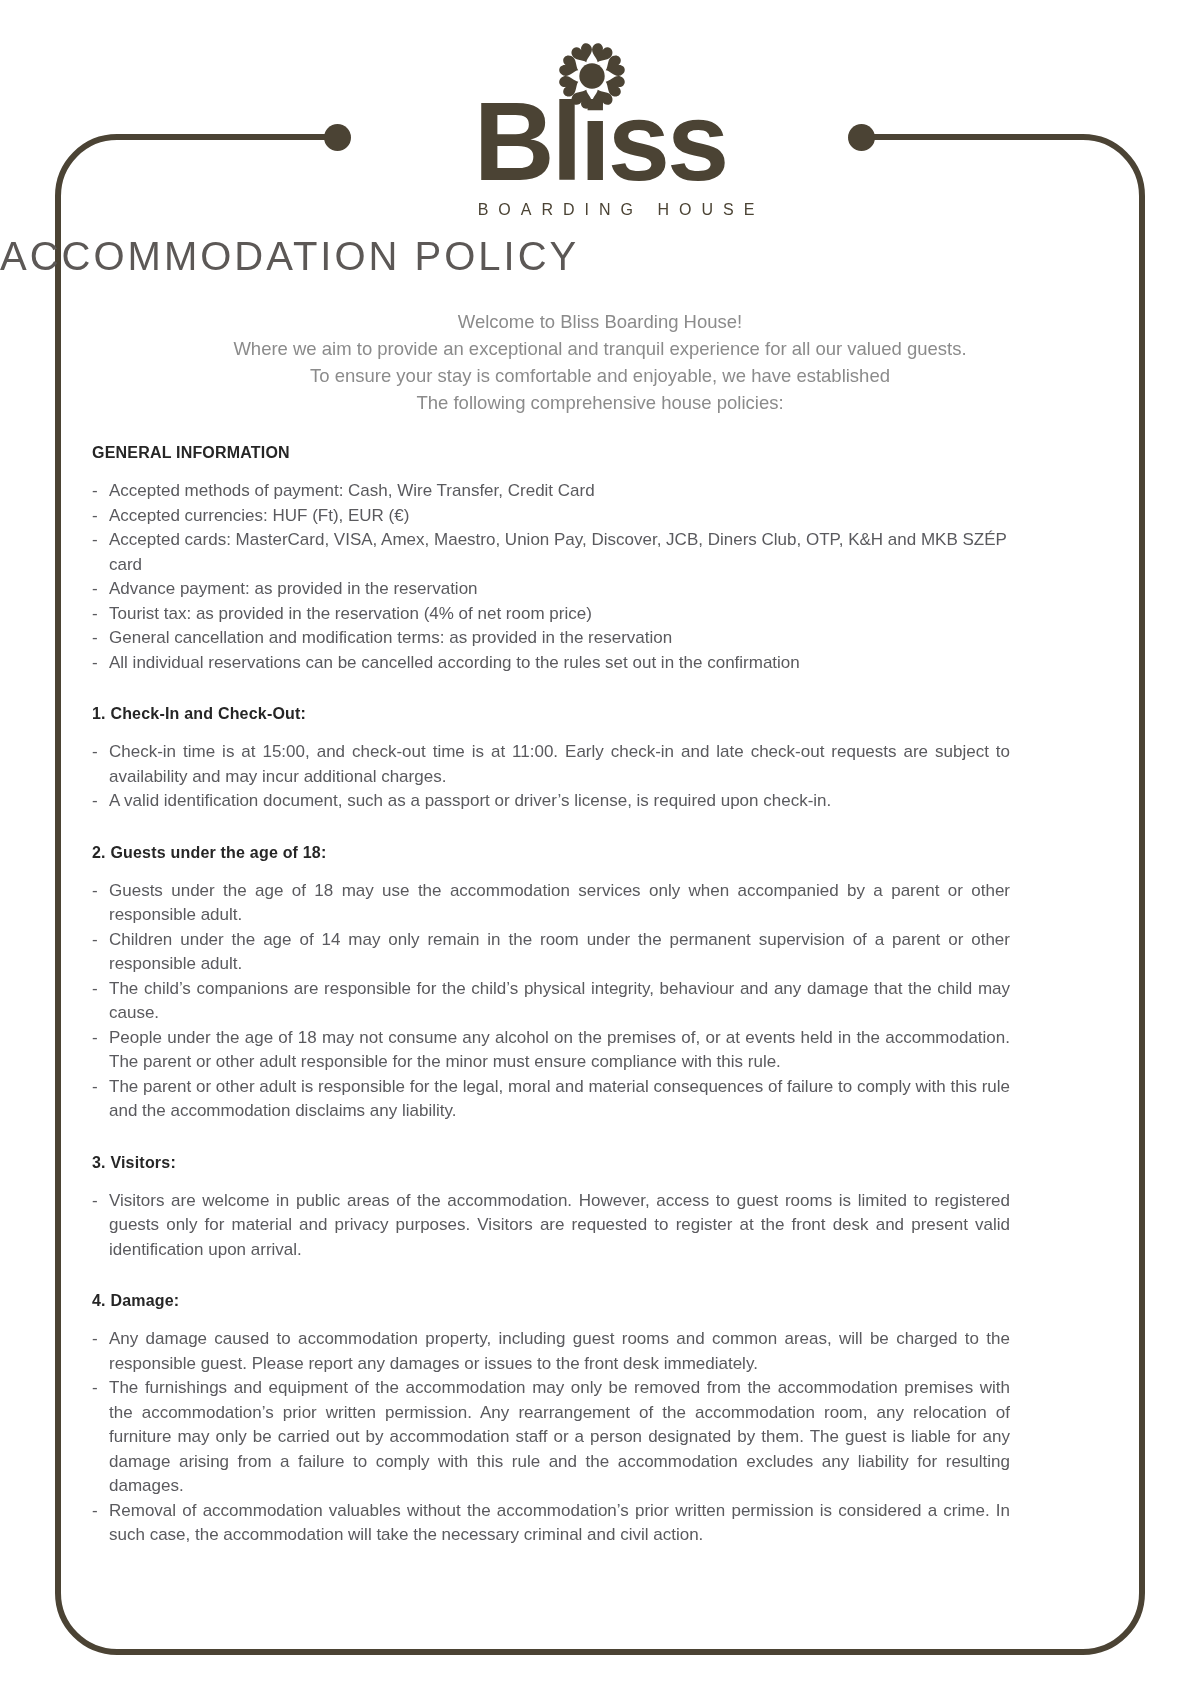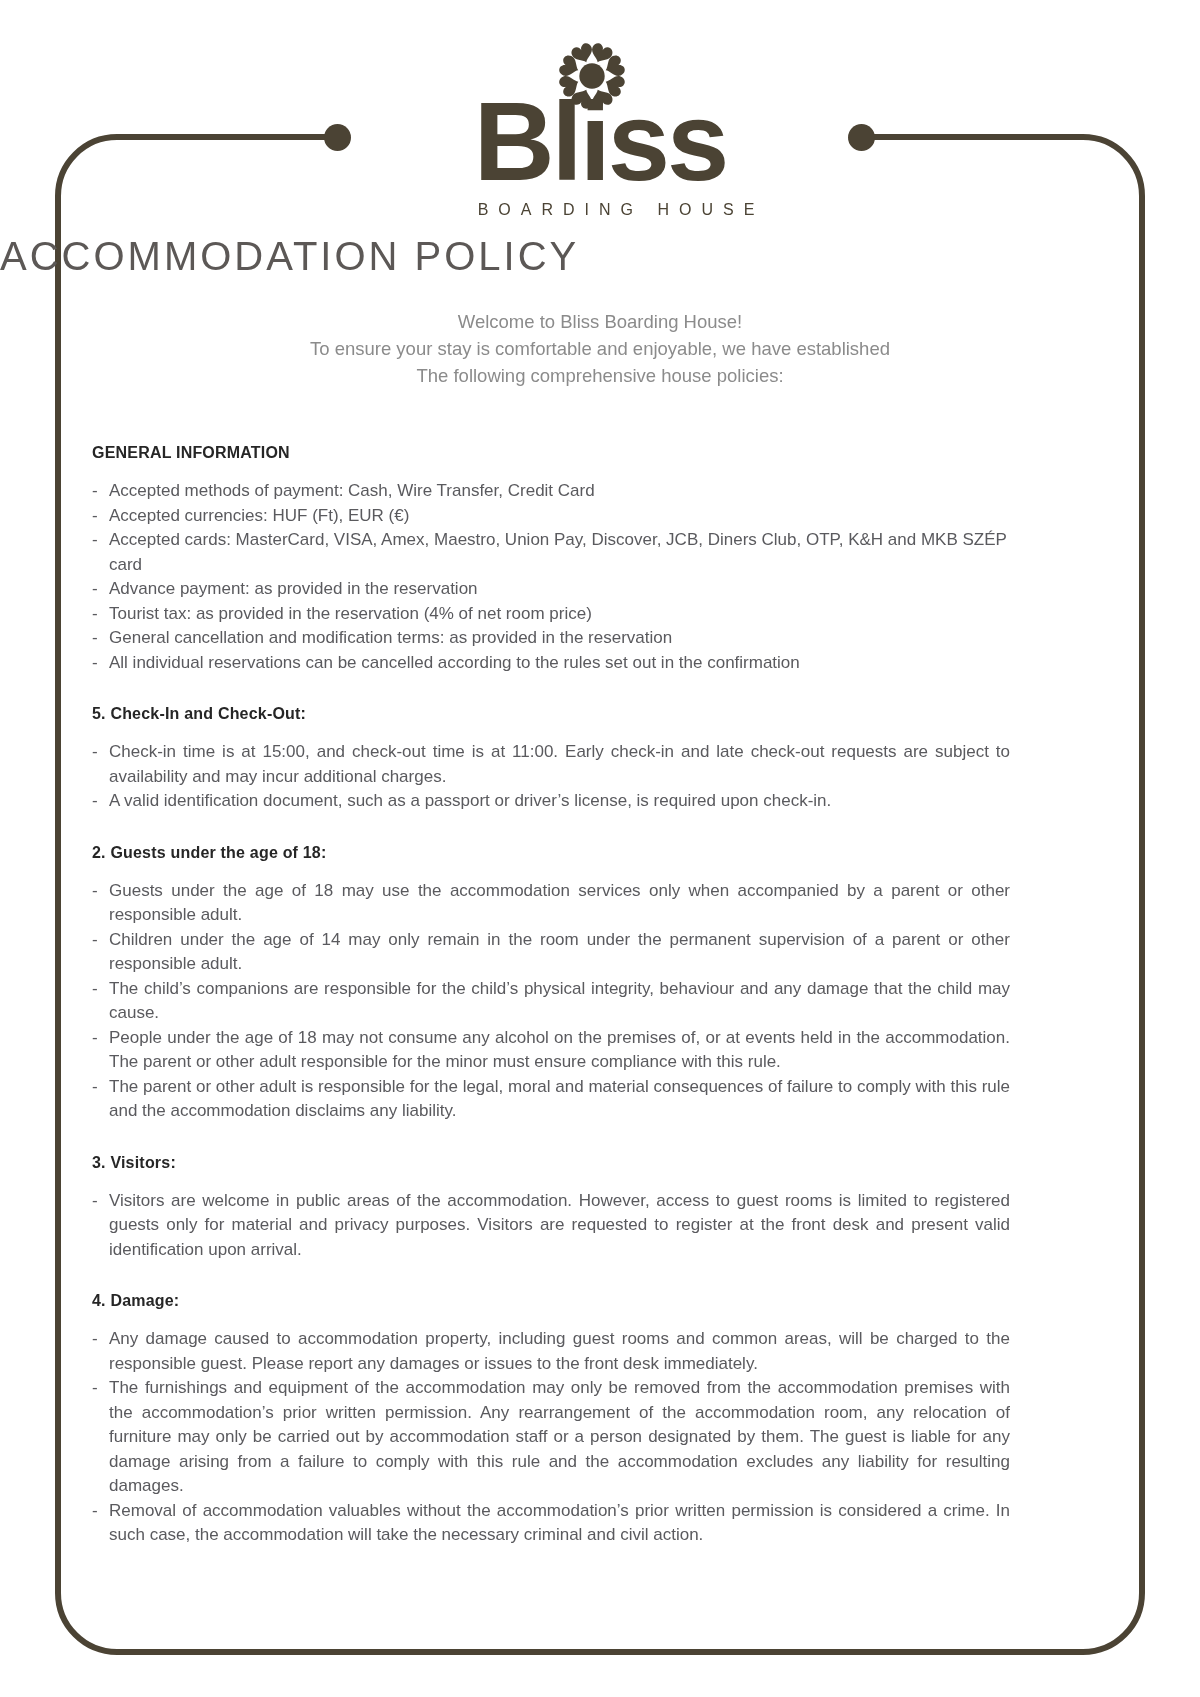--- a/index.html
+++ b/index.html
@@ -77,20 +77,21 @@
       <path transform="rotate(337.5) translate(0,-30)" d="M0 13 C -2.5 8.5 -12 6.5 -12 -0.5 C -12 -6 -7.5 -8.8 -3.8 -7.2 C -1.3 -6.1 0 -3.8 0 -1.8 C 0 -3.8 1.3 -6.1 3.8 -7.2 C 7.5 -8.8 12 -6 12 -0.5 C 12 6.5 2.5 8.5 0 13 Z"></path>
     </g>
   </svg>
   <div class="brand-name">Bliss</div>
   <div class="brand-sub">BOARDING HOUSE</div>
 
   <div class="page-title">ACCOMMODATION POLICY</div>
 
   <div class="intro">
     <div>Welcome to Bliss Boarding House!</div>
+    <div>Where we aim to provide an exceptional and tranquil experience for all our valued guests.</div>
     <div>To ensure your stay is comfortable and enjoyable, we have established</div>
     <div>The following comprehensive house policies:</div>
   </div>
 
   <main class="content">
       <section class="policy-section">
         <h2>GENERAL INFORMATION</h2>
         <ul>
           <li>
             <span class="dash">-</span>
@@ -116,21 +117,21 @@
             <span class="dash">-</span>
             <span class="txt">General cancellation and modification terms: as provided in the reservation</span>
           </li>
           <li>
             <span class="dash">-</span>
             <span class="txt">All individual reservations can be cancelled according to the rules set out in the confirmation</span>
           </li>
         </ul>
       </section>
       <section class="policy-section justify">
-        <h2>5. Check-In and Check-Out:</h2>
+        <h2>1. Check-In and Check-Out:</h2>
         <ul>
           <li>
             <span class="dash">-</span>
             <span class="txt">Check-in time is at 15:00, and check-out time is at 11:00. Early check-in and late check-out requests are subject to availability and may incur additional charges.</span>
           </li>
           <li>
             <span class="dash">-</span>
             <span class="txt">A valid identification document, such as a passport or driver’s license, is required upon check-in.</span>
           </li>
         </ul>

